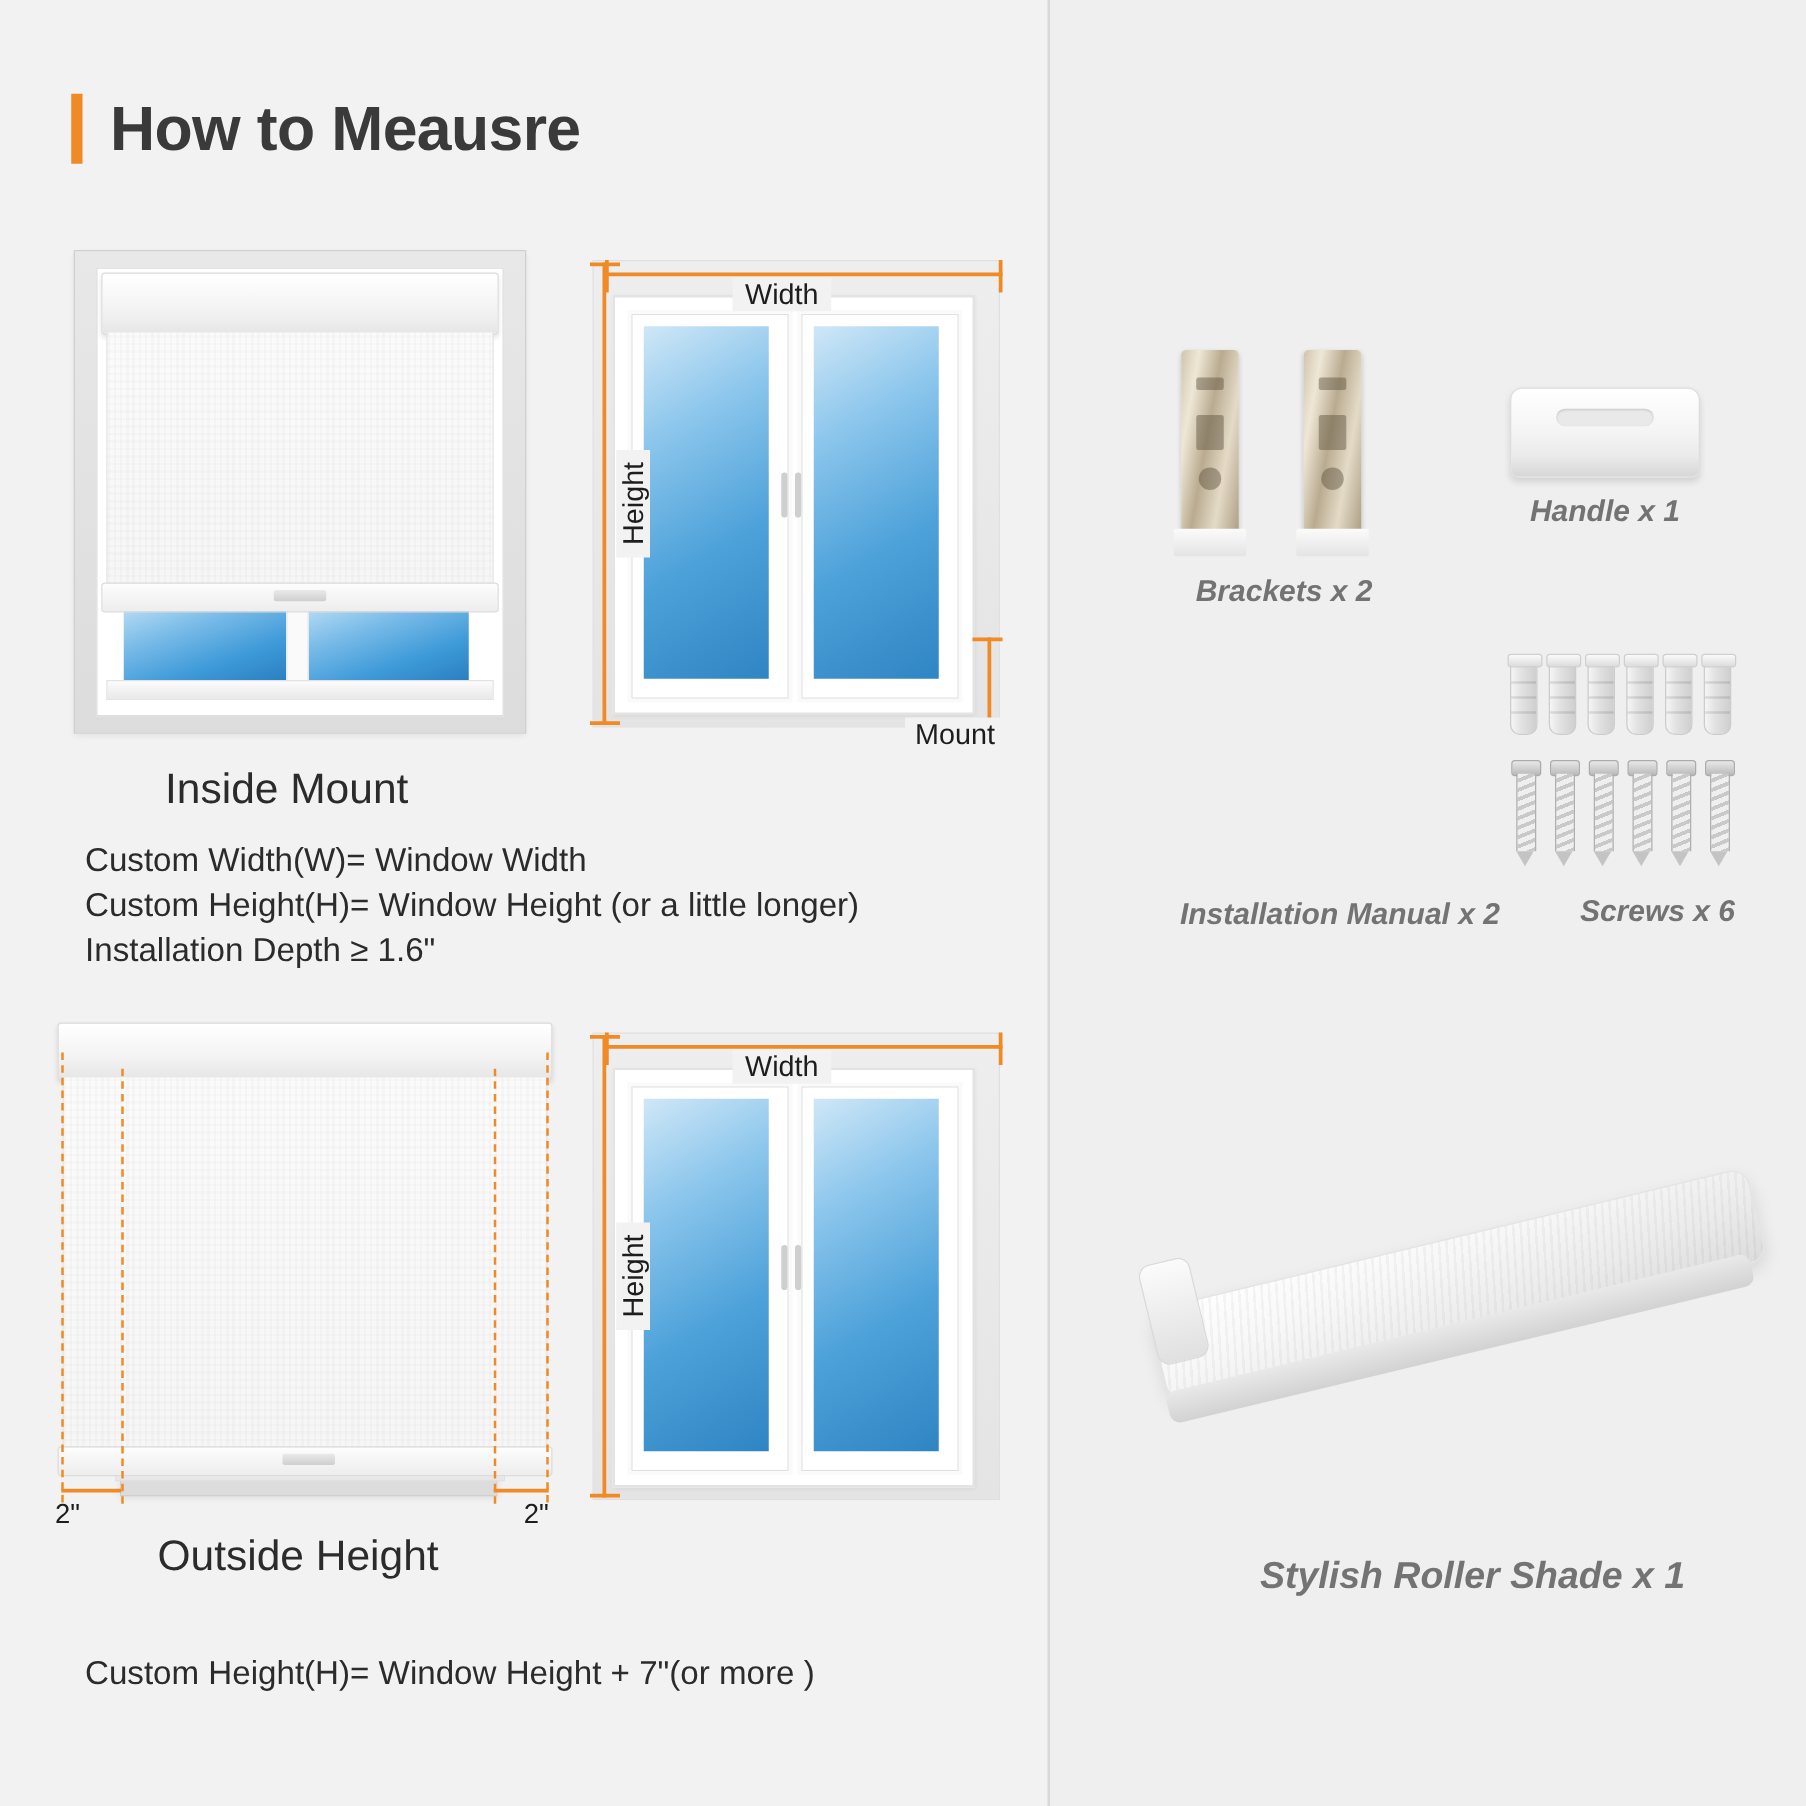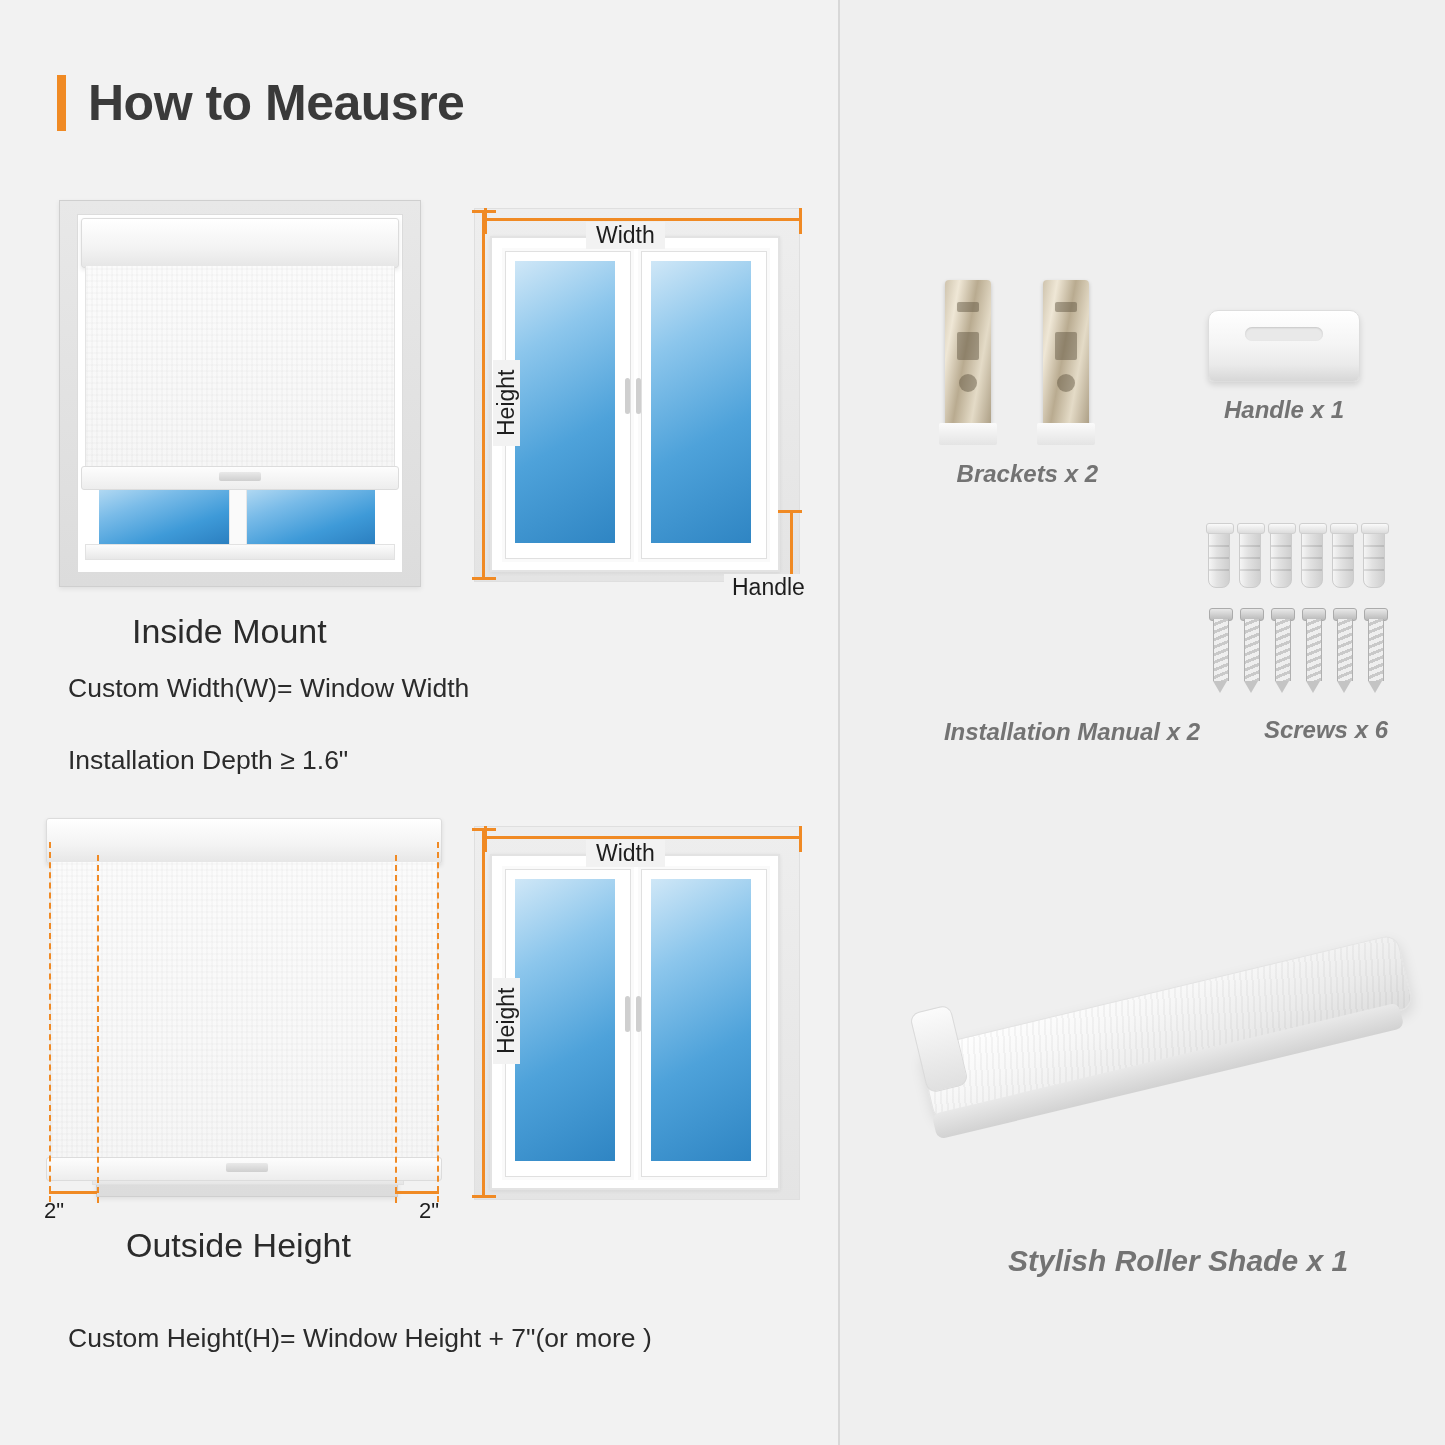--- a/index.html
+++ b/index.html
@@ -408,25 +408,26 @@
     <div class="tick" style="left:339px; top:8px; width:3px; height:26px;"></div>
     <div class="lbl" style="left:126px; top:22px; background:#f2f2f2; padding:0 10px;">Width</div>
 
     <div class="arrow-line v" style="left:22px; top:10px; height:370px;"></div>
     <div class="tick" style="left:12px; top:10px; width:24px; height:3px;"></div>
     <div class="tick" style="left:12px; top:377px; width:24px; height:3px;"></div>
     <div class="lbl vert" style="left:33px; top:246px; background:#f2f2f2; padding:0 10px;">Height</div>
 
     <div class="arrow-line v" style="left:330px; top:310px; height:72px;"></div>
     <div class="tick" style="left:318px; top:310px; width:24px; height:3px;"></div>
-    <div class="lbl" style="left:264px; top:374px; background:#f2f2f2; padding:0 8px;">Handle</div>
+    <div class="lbl" style="left:264px; top:374px; background:#f2f2f2; padding:0 8px;">Mount</div>
   </div>
 
   <div class="caption" style="left:132px; top:612px;">Inside Mount</div>
   <div class="para" style="left:68px; top:670px;">Custom Width(W)= Window Width</div>
+  <div class="para" style="left:68px; top:706px;">Custom Height(H)= Window Height (or a little longer)</div>
   <div class="para" style="left:68px; top:742px;">Installation Depth ≥ 1.6"</div>
 
   <div class="shade-fig" style="left:36px; top:810px; width:410px; height:400px;">
 
     <div class="win-frame-outer" style="left:60px; top:55px; width:300px; height:330px;"></div>
     <div class="win-inner" style="left:74px; top:68px; width:272px; height:304px;"></div>
     <div style="position:absolute; left:56px; top:355px; width:310px; height:18px; background:linear-gradient(180deg,#fbfbfb,#e6e6e6); border:1px solid #e0e0e0;"></div>
 
     <div class="roller-head" style="left:10px; top:8px; width:394px; height:44px;"></div>
     <div class="roller-fabric" style="left:14px; top:52px; width:386px; height:297px;"></div>

